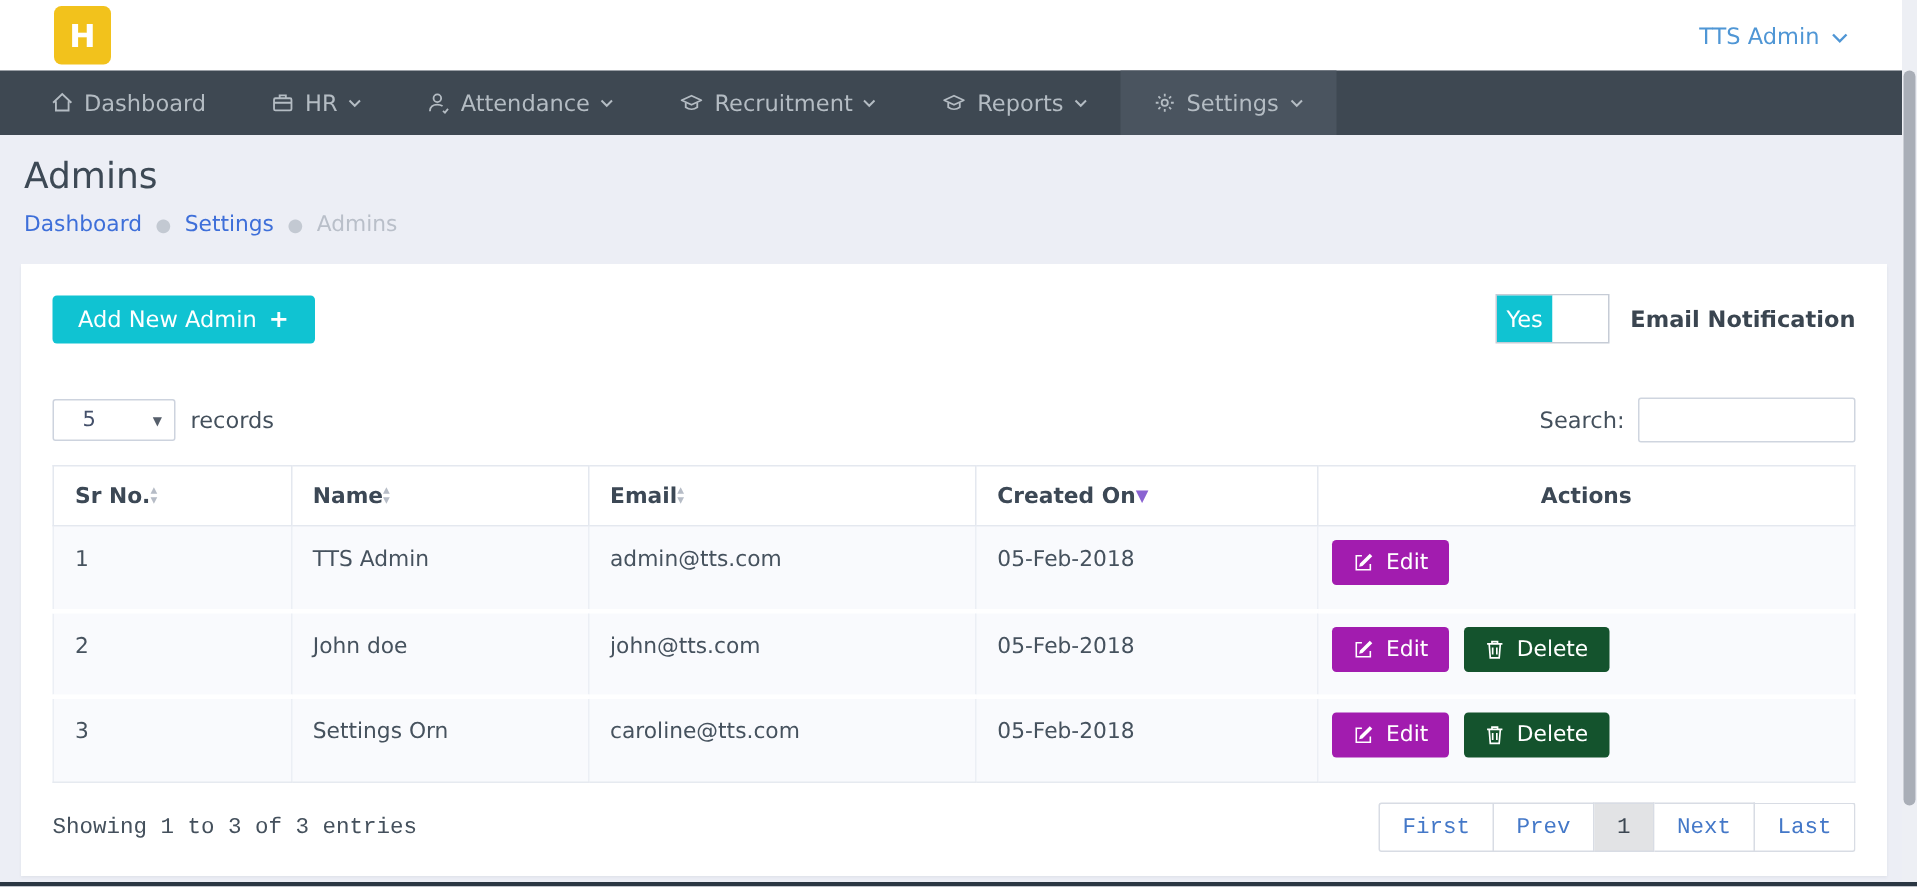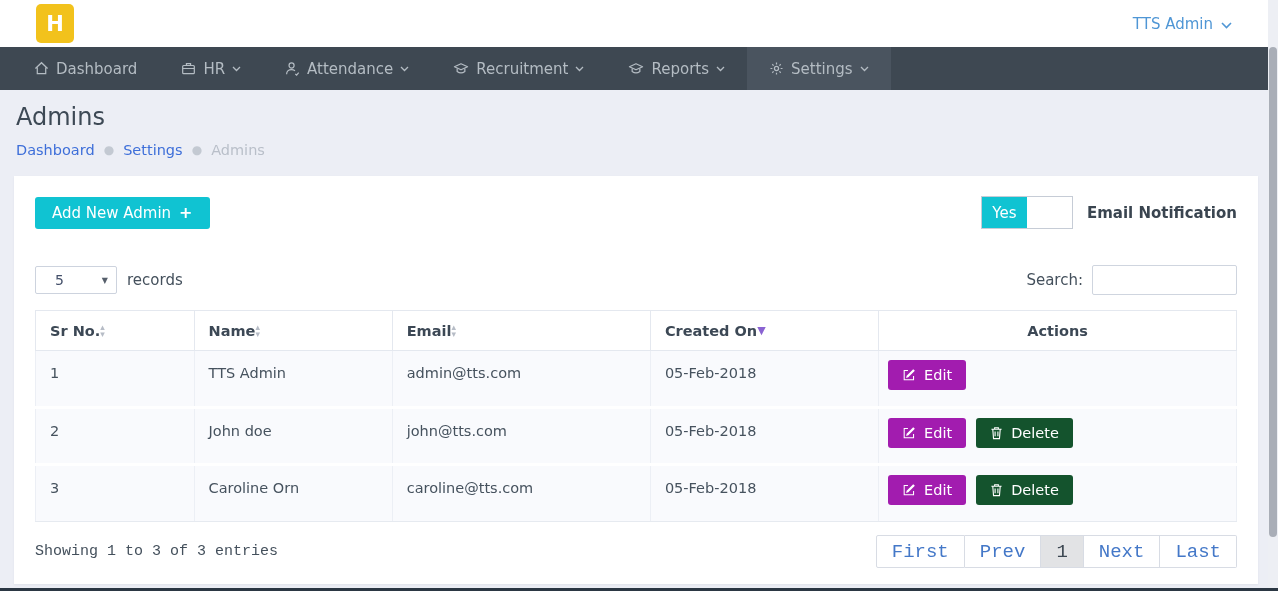--- a/index.html
+++ b/index.html
@@ -26,21 +26,21 @@
   .crumb.current { color:#b9bfc9; cursor:default; }
   .crumb-dot { color:#c3c9d2; font-size:12px; margin:0 9px; }
 
   
   .card { background:#fff; margin:0 20px 0 14px; padding:20px 21px 16px; box-shadow:0 1px 2px rgba(40,50,70,.06); }
 
   .card-top { display:flex; justify-content:space-between; align-items:center; margin-bottom:36px; }
   .add-btn { background:#10c3d2; color:#fff; border:none; font-size:15px; font-family:inherit; padding:0 17px; height:32px; border-radius:3px; cursor:pointer; display:flex; align-items:center; gap:8px; }
   .add-btn .plus { font-weight:bold; font-size:16px; }
   .toggle-group { display:flex; align-items:center; gap:14px; }
-  .toggle { width:92px; height:33px; border:1px solid #c6ccd6; display:flex; cursor:pointer; background:#fff; }
+  .toggle { width:76px; height:33px; border:1px solid #c6ccd6; display:flex; cursor:pointer; background:#fff; }
   .toggle-on { width:50%; background:#10c3d2; color:#fff; font-size:15px; display:flex; align-items:center; justify-content:center; }
   .toggle-knob { width:50%; background:#ffffff; }
   .toggle-label { font-weight:bold; font-size:15px; color:#3a4550; }
 
   .controls { display:flex; justify-content:space-between; align-items:center; margin-bottom:15px; }
   .records-group { display:flex; align-items:center; gap:10px; font-size:15px; }
   .records-select { width:82px; height:28px; border:1px solid #cdd3de; border-radius:2px; background:#fff; display:flex; align-items:center; justify-content:space-between; padding:0 8px 0 19px; cursor:pointer; color:#44506a; font-size:14px; }
   .records-select .arr { font-size:8px; color:#565f6b; }
   .search-group { display:flex; align-items:center; gap:9px; font-size:15px; }
   .search-input { width:145px; height:30px; border:1px solid #cfd5df; border-radius:2px; font-family:inherit; font-size:14px; padding:0 8px; outline:none; }
@@ -59,21 +59,21 @@
   td.actions-cell { padding:9px 9px; }
   .btn { border:none; font-family:inherit; font-size:14.5px; color:#fff; height:30px; padding:0 14px; border-radius:3px; cursor:pointer; display:inline-flex; align-items:center; gap:8px; margin-right:10px; vertical-align:top; }
   .btn.edit { background:#a21caf; }
   .btn.delete { background:#14532d; }
   .btn svg { display:block; }
 
   
   .card-foot { display:flex; justify-content:space-between; align-items:center; margin-top:13px;font-family:Liberation Mono, monospace; }
   .showing { font-size:15px; color:#44505c; }
   .pagination { display:flex; }
-  .page-btn { border:1px solid #d8dce4; border-left:none; background:#fff; color:#4478c8; font-size:19px; font-family:inherit; height:33px; padding:0 15px; cursor:pointer; display:flex; align-items:center; }
+  .page-btn { border:1px solid #d8dce4; border-left:none; background:#fff; color:#4478c8; font-size:15px; font-family:inherit; height:33px; padding:0 15px; cursor:pointer; display:flex; align-items:center; }
   .page-btn:first-child { border-left:1px solid #d8dce4; border-radius:2px 0 0 2px; }
   .page-btn:last-child { border-radius:0 2px 2px 0; }
   .page-btn.active { background:#e2e3e5; color:#3c4752; }
 
   
   .scrollbar { position:absolute; top:0; right:0; width:10px; height:588px; background:#edeff4; }
   .scroll-thumb { position:absolute; top:47px; right:1px; width:8px; height:490px; background:#a9aeb7; border-radius:4px; cursor:pointer; }
   .bottom-strip { position:absolute; left:0; bottom:0; width:100%; height:3px; background:#2b3743; }
 </style>
 </head>
@@ -280,21 +280,21 @@
               <span>Edit</span>
             </button><button class="btn delete">
               <svg width="13" height="14" viewBox="0 0 14 15">
                 <path d="M1.5 3.5h11M5 3.5V1.8h4v1.7M3 3.5l.8 10h6.4l.8-10M5.5 6v5M8.5 6v5" fill="none" stroke="#fff" stroke-width="1.2"></path>
               </svg>
               <span>Delete</span>
             </button></td>
         </tr>
         <tr>
           <td>3</td>
-          <td>Caroline Orn</td>
+          <td>Settings Orn</td>
           <td>caroline@tts.com</td>
           <td>05-Feb-2018</td>
           <td class="actions-cell"><button class="btn edit">
               <svg width="14" height="14" viewBox="0 0 16 16">
                 <path d="M12.8 1.3l1.9 1.9-7.5 7.5-2.5.6.6-2.5 7.5-7.5z" fill="#fff"></path>
                 <path d="M13.2 9.2v4.3H2.5V2.8h4.3" fill="none" stroke="#fff" stroke-width="1.2"></path>
               </svg>
               <span>Edit</span>
             </button><button class="btn delete">
               <svg width="13" height="14" viewBox="0 0 14 15">

